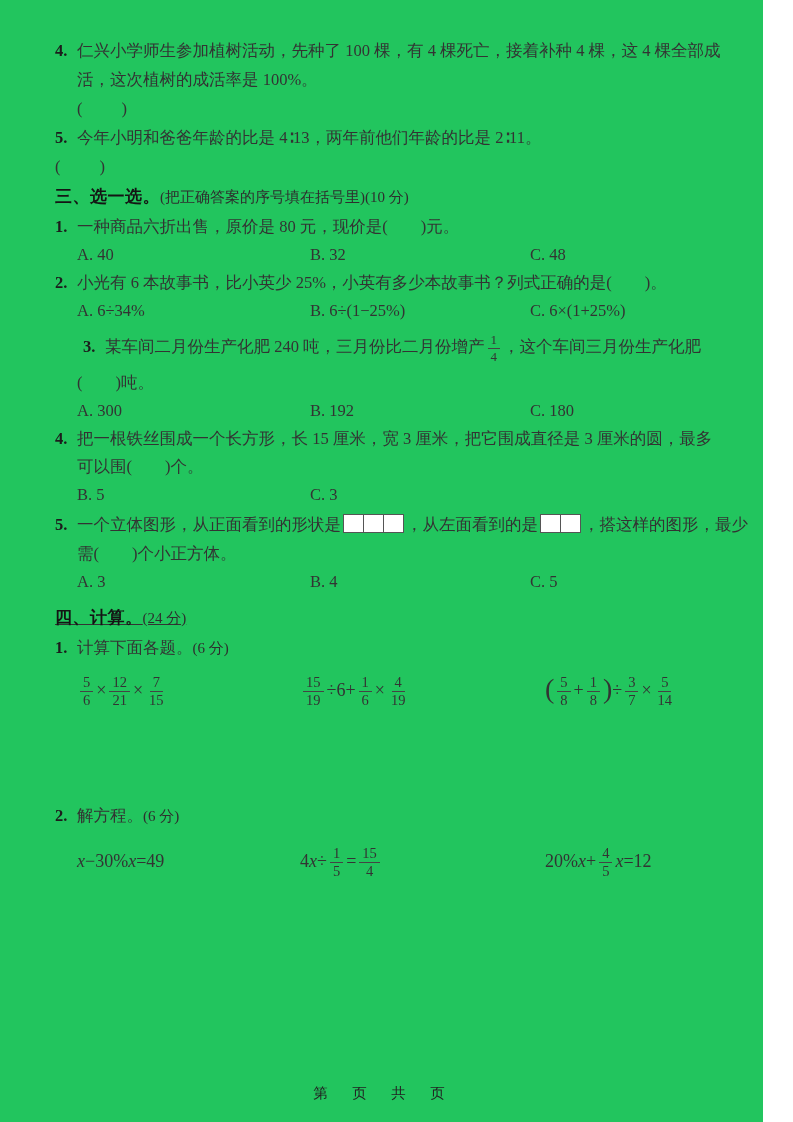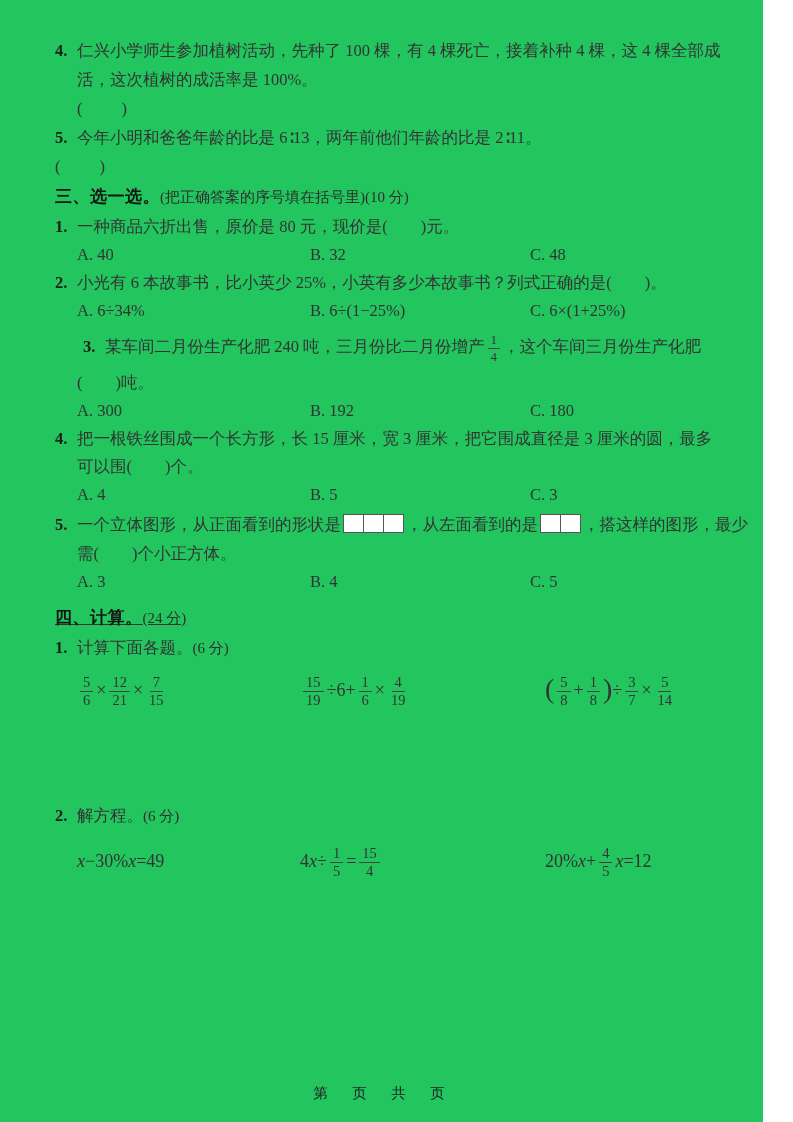--- a/index.html
+++ b/index.html
@@ -51,21 +51,21 @@
 
     <div class="line">
       <b class="qnum">4.</b><span>仁兴小学师生参加植树活动，先种了 100 棵，有 4 棵死亡，接着补种 4 棵，这 4 棵全部成</span>
     </div>
     <div class="line cont judge-row">
       <span>活，这次植树的成活率是 100%。</span>
       <span class="bracket">(　　)</span>
     </div>
 
     <div class="line judge-row">
-      <span><b class="qnum">5.</b><span>今年小明和爸爸年龄的比是 6∶13，两年前他们年龄的比是 2∶11。</span></span>
+      <span><b class="qnum">5.</b><span>今年小明和爸爸年龄的比是 4∶13，两年前他们年龄的比是 2∶11。</span></span>
       <span class="bracket">(　　)</span>
     </div>
 
     <div class="line sec-head">
       <b class="sec-title">三、选一选。</b><span class="kai">(把正确答案的序号填在括号里)</span><span class="kai">(10 分)</span>
     </div>
 
     <div class="line stem">
       <b class="qnum">1.</b><span>一种商品六折出售，原价是 80 元，现价是(　　)元。</span>
     </div>
@@ -99,21 +99,20 @@
       <span>C. 180</span>
     </div>
 
     <div class="line stem">
       <b class="qnum">4.</b><span>把一根铁丝围成一个长方形，长 15 厘米，宽 3 厘米，把它围成直径是 3 厘米的圆，最多</span>
     </div>
     <div class="line stem cont">
       <span>可以围(　　)个。</span>
     </div>
     <div class="opts">
-      <span>A. 4</span>
       <span>B. 5</span>
       <span>C. 3</span>
     </div>
 
     <div class="line q5l1">
       <b class="qnum">5.</b><span>一个立体图形，从正面看到的形状是<span class="cells">
             <span class="cell"></span>
             <span class="cell"></span>
             <span class="cell"></span>
           </span>，从左面看到的是<span class="cells">

